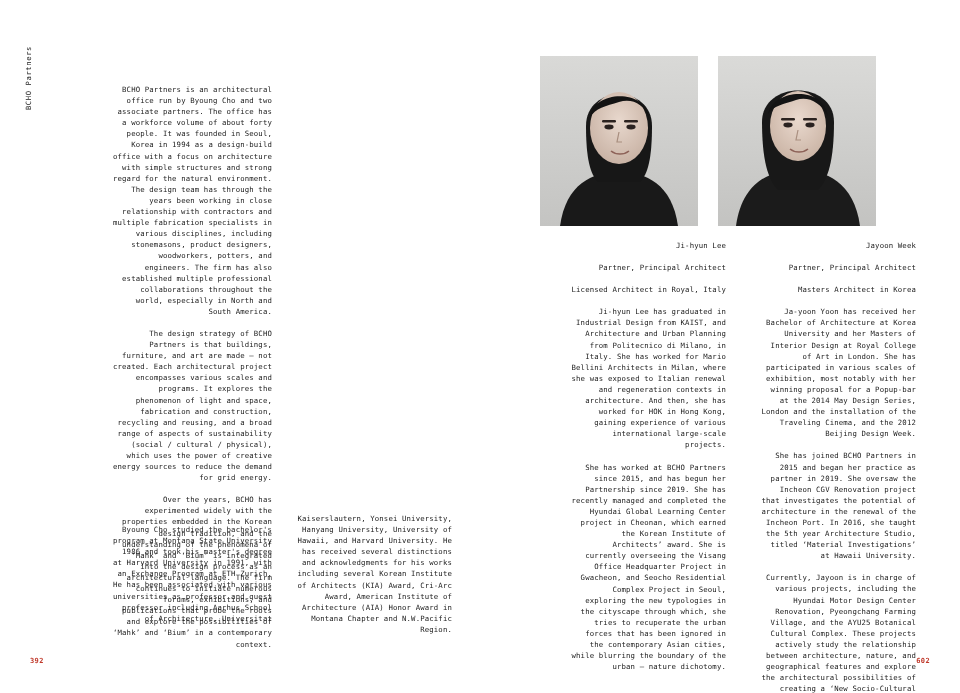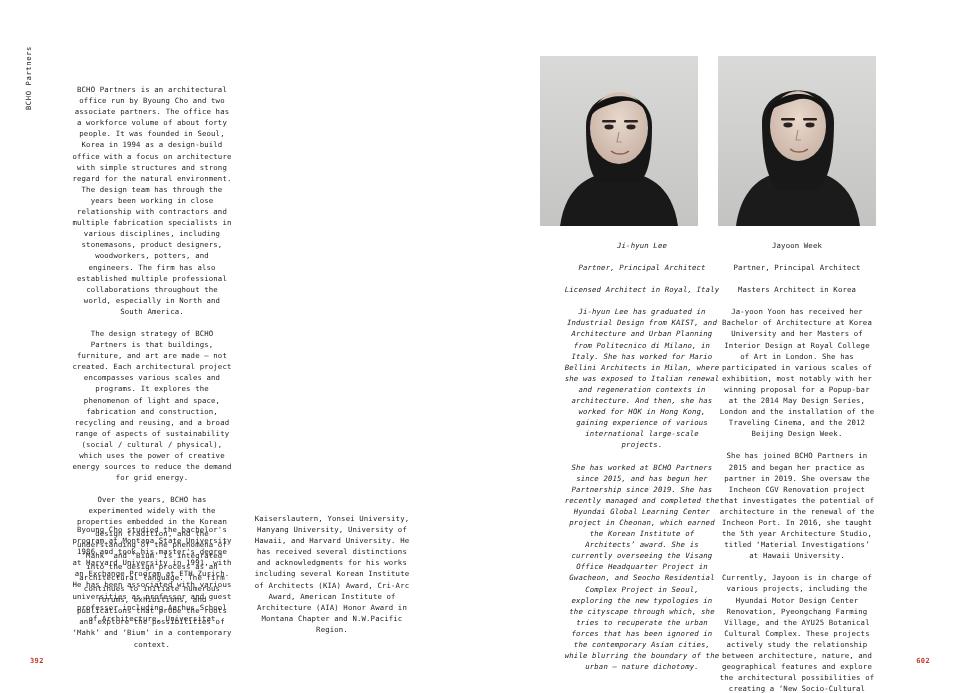--- a/index.html
+++ b/index.html
@@ -39,21 +39,22 @@
     top: 0;
     bottom: 0;
     width: 1px;
     background: #ffffff;
   }
   .col {
     position: absolute;
     font-size: 7.3px;
     line-height: 11.1px;
     letter-spacing: 0.15px;
-    text-align: center;
+    text-align: right;
+    margin-left: 40px;
   }
   .col p {
     margin: 0 0 11px 0;
   }
   .col p:last-child { margin-bottom: 0; }
 
   
   #col-left-main  { left: 72px;  top: 84px;  width: 160px; }
   #col-left-bio   { left: 72px;  top: 524px; width: 160px; }
   #col-left-univ  { left: 252px; top: 513px; width: 160px; }
@@ -64,21 +65,21 @@
     width: 158px;
     height: 170px;
     overflow: hidden;
     background: #cfcfcf;
   }
   #photo-jihyun { left: 540px; top: 56px; }
   #photo-jayoon { left: 718px; top: 56px; }
   .photo svg { display: block; width: 100%; height: 100%; }
 
   
-  #col-jihyun { left: 563px; top: 240px; width: 158px; font-style: italic; }
+  #col-jihyun { left: 528px; top: 240px; width: 158px; }
   #col-jayoon { left: 718px; top: 240px; width: 158px; }
 
   .name {
     margin: 0;
     font-size: 7.3px;
     line-height: 11.1px;
   }
   .role {
     margin: 0 0 11px 0;
     font-size: 7.3px;

